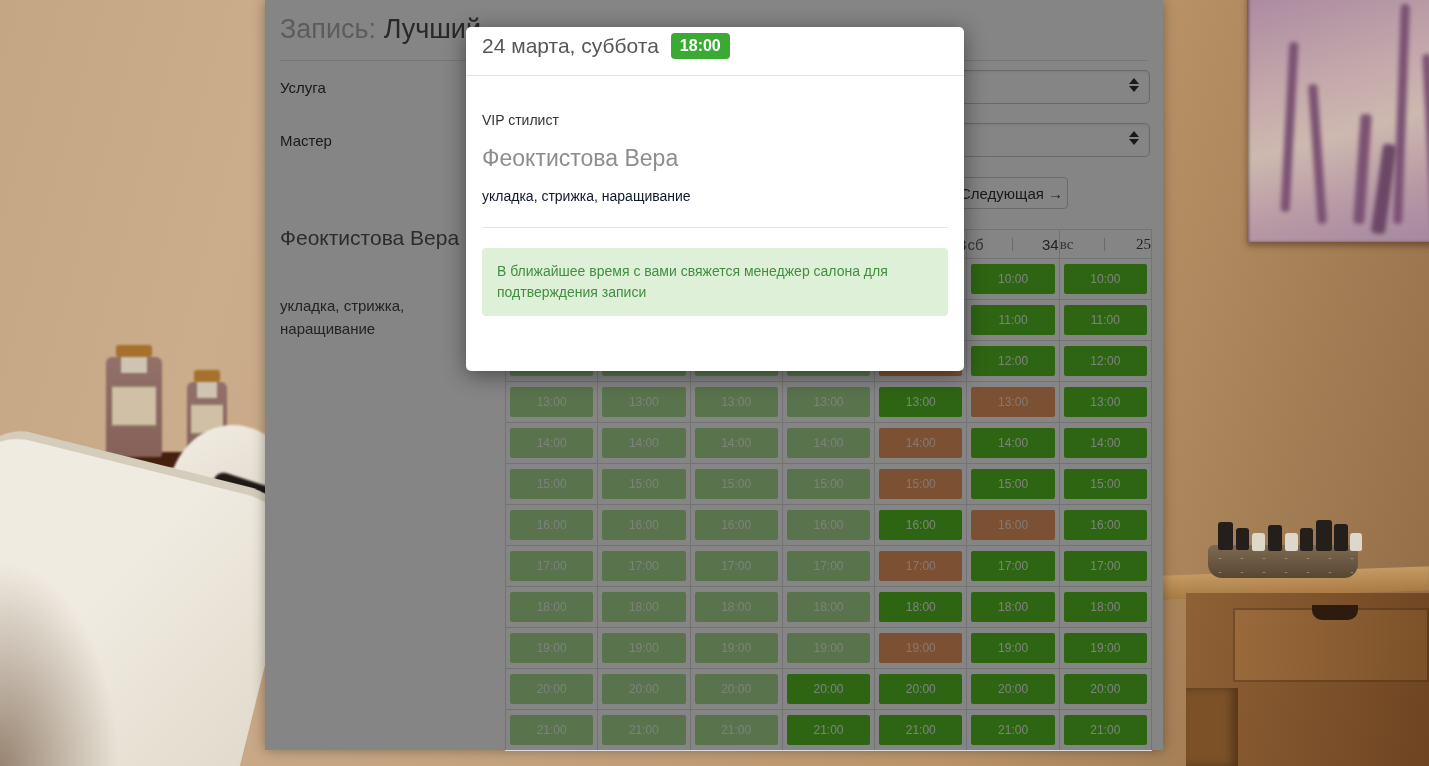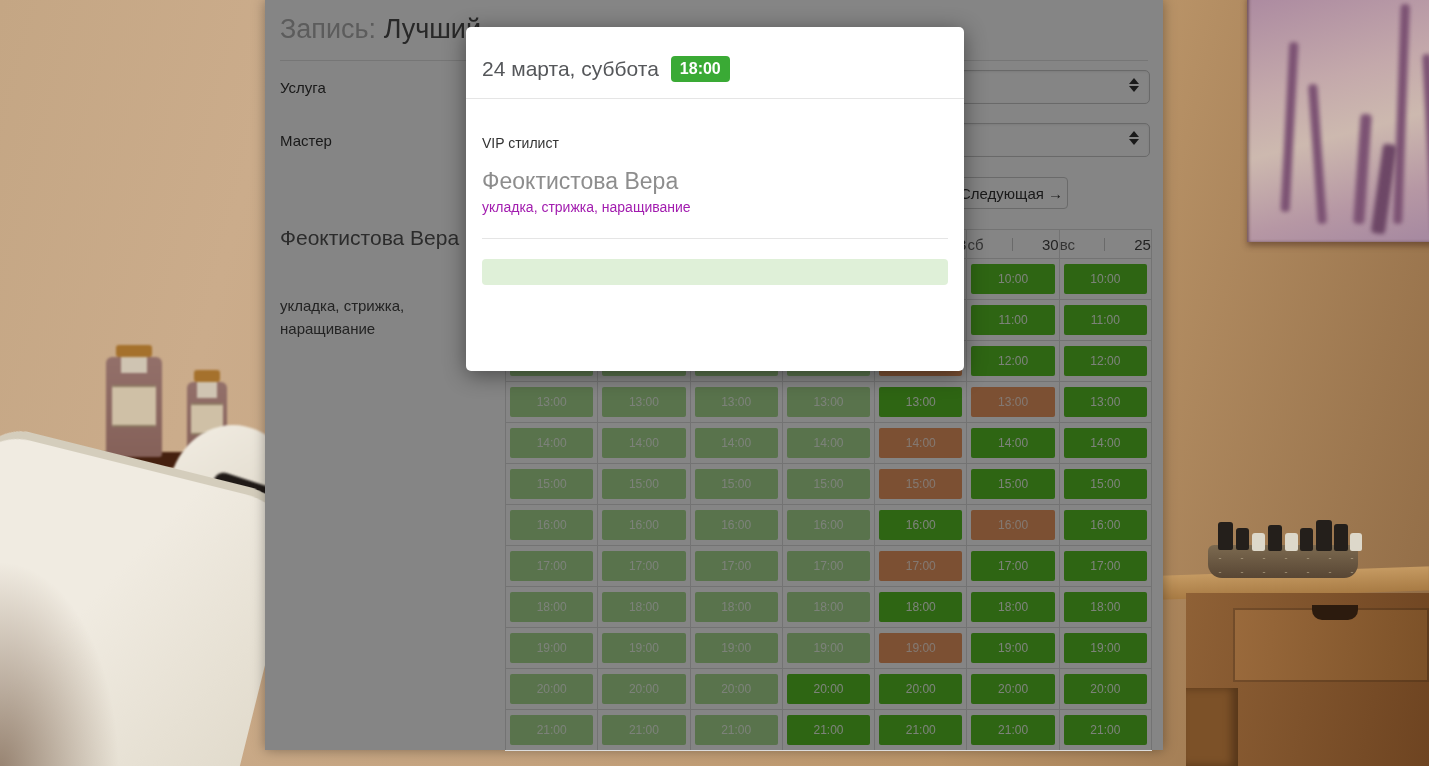--- a/index.html
+++ b/index.html
@@ -73,48 +73,48 @@
     border:1px solid #ccc; border-radius:4px; font-size:15px; color:#333;
     display:flex; align-items:center; justify-content:center; }
   .master-name { position:absolute; left:15px; top:226px; font-size:21px; color:#555; }
   .master-services { position:absolute; left:15px; top:260px; width:190px; font-size:15px; color:#444; line-height:23px;margin-top:34px; }
 
   
   .schedule { position:absolute; left:240px; top:229px; width:647px; border:1px solid #ddd; background:#fff; }
   .sched-head { display:flex; border-bottom:1px solid #ddd; }
   .day-cell { flex:1; height:28px; display:flex; align-items:center; justify-content:space-between;
     font-size:15px; border-right:1px solid #ddd; }
-  .day-cell:last-child { border-right:none; }
+  .day-cell:last-child { border-right:none;font-family:Liberation Serif, serif; }
   .day-cell .dow { color:#666; }
   .day-cell .sep { width:1px; height:13px; background:#ccc; margin:0 7px; }
   .day-cell .num { color:#444; }
   .slot-row { display:flex; }
   .slot-cell { flex:1; border-right:1px solid #ddd; border-bottom:1px solid #ddd; padding:5px 4px; }
   .slot-cell:last-child { border-right:none; }
   .slot-row:last-child .slot-cell { border-bottom:none; }
   .slot { height:30px; border-radius:2px; display:flex; align-items:center; justify-content:center;
     font-size:12px; }
   .slot.free { background:var(--free-slot); color:rgba(255,255,255,.9); }
   .slot.busy { background:var(--busy-slot); color:rgba(255,255,255,.75); }
   .slot.past { background:var(--past-slot); color:rgba(255,255,255,.8); }
 
   
   .dim { position:absolute; inset:0; background:rgba(0,0,0,.48); z-index:5; }
 
   
   .modal { position:absolute; left:466px; top:27px; width:498px; height:344px; background:#fff;
     border-radius:5px; box-shadow:0 4px 22px rgba(0,0,0,.45); z-index:10; }
-  .modal-header { padding:29px 16px 16px 16px; border-bottom:1px solid #e5e5e5; display:flex; align-items:center; }
+  .modal-header { padding:6px 16px 16px 16px; border-bottom:1px solid #e5e5e5; display:flex; align-items:center; }
   .modal-date { font-size:21px; color:#55575a; }
   .time-badge { margin-left:12px; background:var(--badge-green); color:#fff; font-weight:bold;
     font-size:16px; padding:4px 9px; border-radius:4px; }
   .modal-body { padding:16px; }
   .modal-category { font-size:14px; color:#333; margin-top:20px; }
   .modal-master { font-size:23px; color:#8d8d8d; margin-top:17px; }
-  .modal-services { font-size:14px; color:#a21caf; margin-top:4px; }
+  .modal-services { font-size:14px; color:#0f172a; margin-top:16px; }
   .modal-rule { height:1px; background:#e5e5e5; margin:23px 0 20px 0; }
   .alert-success { background:var(--success-bg); color:var(--success-text); border-radius:4px;
     padding:13px 15px; font-size:14px; line-height:21px; }
 </style>
 </head>
 <body>
 
 <div class="stage">
 
   <div class="photo">
@@ -214,21 +214,21 @@
             <span class="num">22</span>
           </div>
           <div class="day-cell">
             <span class="dow">пт</span>
             <span class="sep"></span>
             <span class="num">23</span>
           </div>
           <div class="day-cell">
             <span class="dow">сб</span>
             <span class="sep"></span>
-            <span class="num">30</span>
+            <span class="num">34</span>
           </div>
           <div class="day-cell">
             <span class="dow">вс</span>
             <span class="sep"></span>
             <span class="num">25</span>
           </div>
         </div>
       <div class="sched-body">
           <div class="slot-row">
             <div class="slot-cell">
@@ -516,17 +516,18 @@
     <div class="modal-header">
       <span class="modal-date">24 марта, суббота</span>
       <span class="time-badge">18:00</span>
     </div>
     <div class="modal-body">
       <div class="modal-category">VIP стилист</div>
       <div class="modal-master">Феоктистова Вера</div>
       <div class="modal-services">укладка, стрижка, наращивание</div>
       <div class="modal-rule"></div>
       <div class="alert-success">
+        <div>В ближайшее время с вами свяжется менеджер салона для подтверждения записи</div>
       </div>
     </div>
   </div>
 
 </div>
 
 </body></html>

